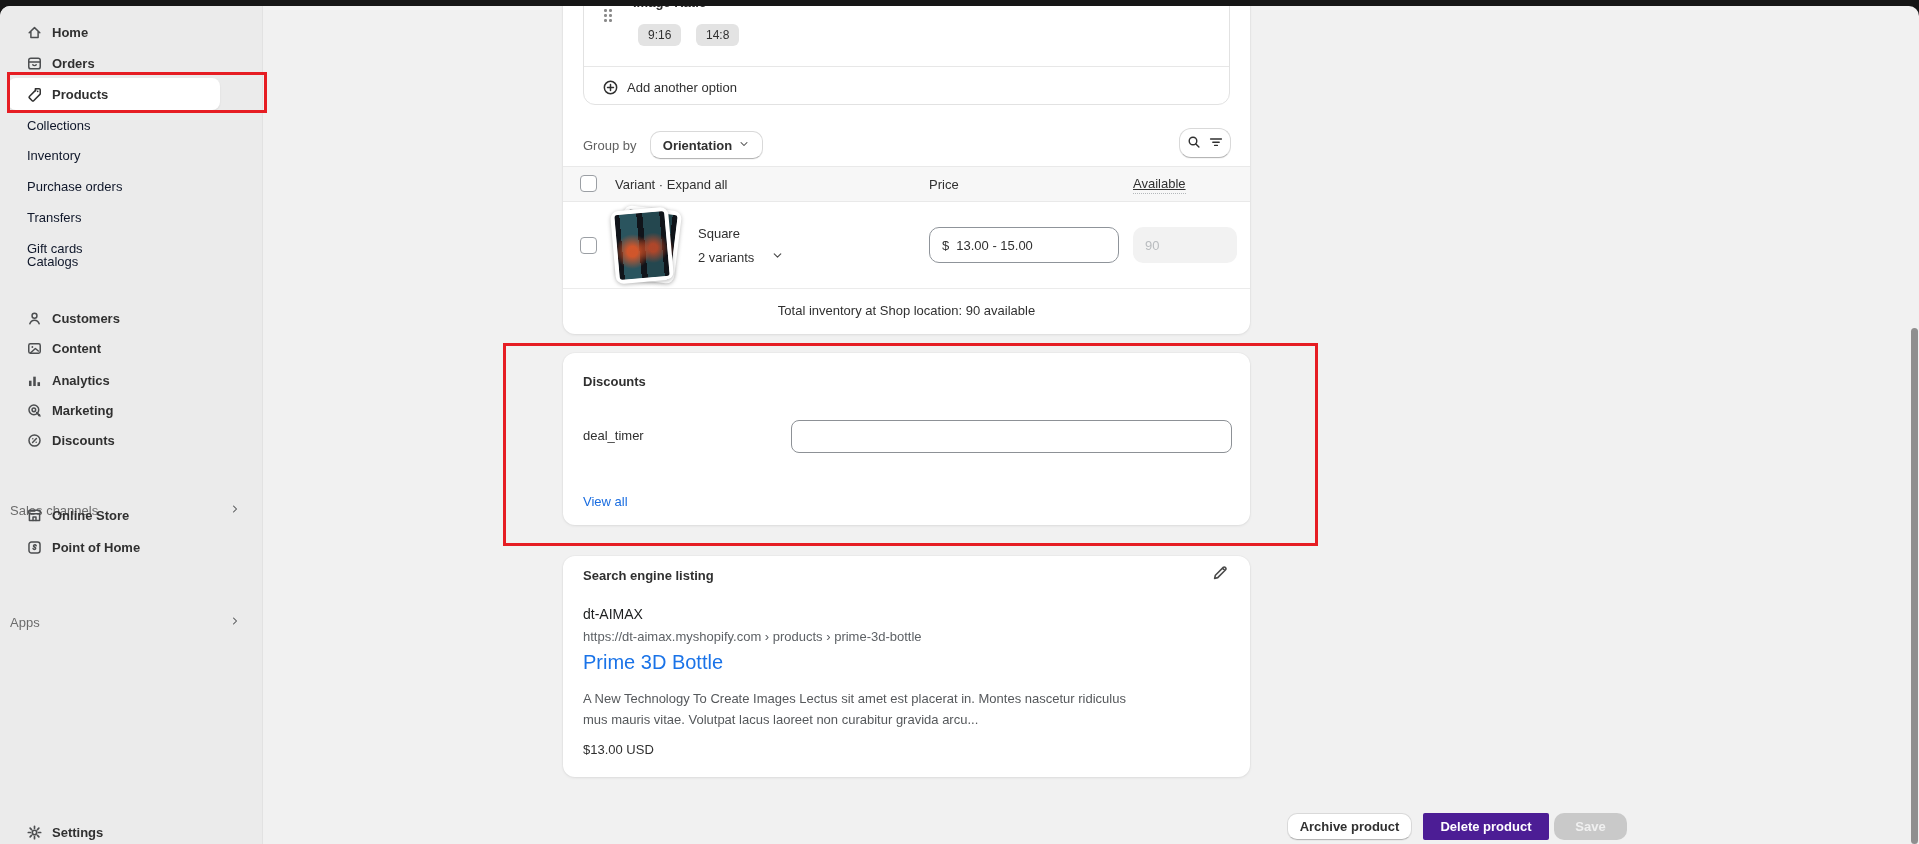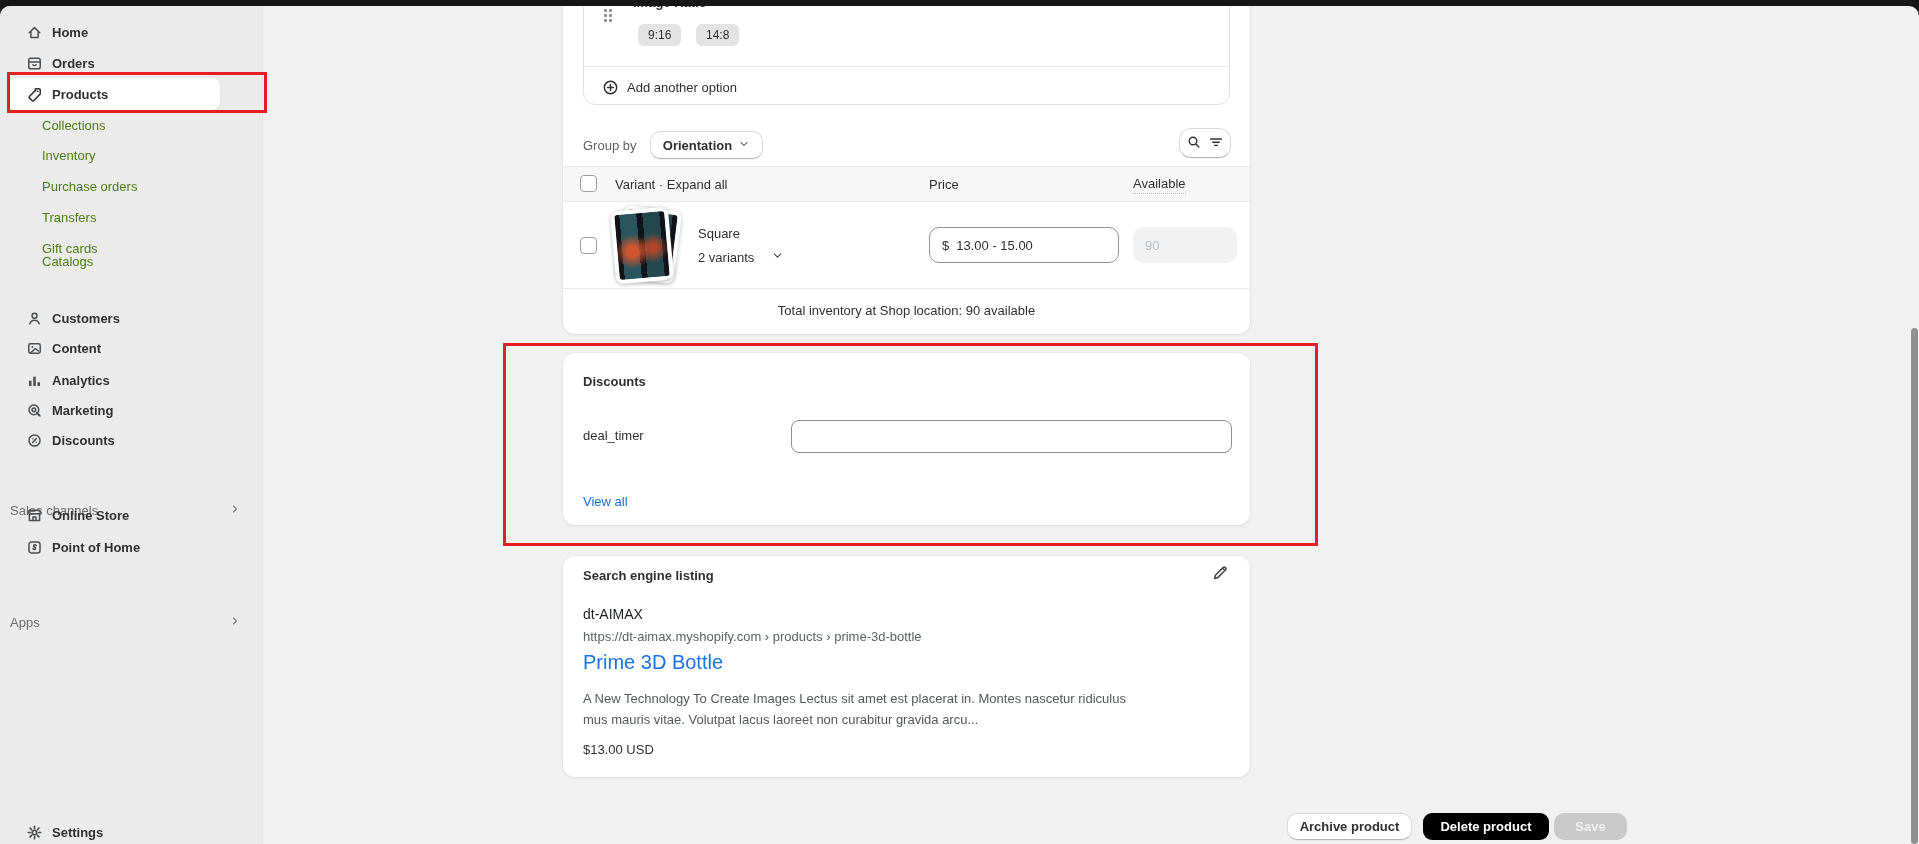--- a/index.html
+++ b/index.html
@@ -6,56 +6,56 @@
   html,body { width:1919px; height:844px; overflow:hidden; }
   body { background:#161616; font-family:"Liberation Sans","DejaVu Sans",sans-serif; position:relative; }
   .frame-bg { position:absolute; left:0; top:6px; width:1919px; height:838px; background:#f1f1f1; border-radius:10px 10px 0 0; z-index:1; }
   .topbar { position:absolute; left:0; top:0; width:1919px; height:6px; background:#161616; z-index:60; }
 
   
   .sidebar { position:absolute; left:0; top:6px; width:263px; height:838px; background:#ebebeb; border-right:1px solid #e2e2e2; border-top-left-radius:10px; z-index:2;padding-left:16px; }
   .srow { position:absolute; left:0; width:263px; height:26px; display:flex; align-items:center; cursor:pointer; }
   .sicon { width:17px; height:17px; margin-left:26px; display:flex; align-items:center; justify-content:center; flex:none; }
   .slabel { margin-left:9px; font-size:13px; font-weight:600; color:#303030; white-space:nowrap; }
-  .srow.sub .slabel { margin-left:42px; font-weight:500; color:#4d7c0f; }
+  .srow.sub .slabel { margin-left:27px; font-weight:500; color:#0f172a; }
   .shead { position:absolute; left:0; width:263px; height:22px; display:flex; align-items:center; justify-content:space-between; padding:0 22px 0 10px; cursor:pointer;margin-top:29px; }
   .shead .shlabel { font-size:13px; font-weight:500; color:#6b6b6b; }
   .pill { position:absolute; left:8px; top:72px; width:212px; height:32px; background:#ffffff; border-radius:8px; box-shadow:0 1px 2px rgba(0,0,0,.08); }
   svg.ic { stroke:#4c4e50; fill:none; stroke-width:1.4; stroke-linecap:round; stroke-linejoin:round; }
   svg.ic .fill { fill:#4c4e50; stroke:none; }
 
   
   .layer { position:absolute; left:0; top:0; width:1919px; height:844px; z-index:10; }
   .abs { position:absolute; }
   .card { position:absolute; background:#fff; border-radius:12px; box-shadow:0 1px 3px rgba(26,26,26,.08),0 0 0 1px rgba(0,0,0,.02); }
   .opt-card { position:absolute; background:#fff; border:1px solid #e2e2e2; border-radius:12px; }
   .txt13 { font-size:13px; color:#303030; }
   .bold { font-weight:700; }
   .badge { position:absolute; height:22px; padding:0 10px; background:#e3e3e3; border-radius:6px; font-size:12px; color:#303030; display:flex; align-items:center; cursor:pointer; }
   .divider { position:absolute; height:1px; background:#e7e7e7; }
   .handle { position:absolute; width:8px; height:14px; display:grid; grid-template-columns:2.5px 2.5px; grid-auto-rows:2.5px; gap:2.5px; }
   .handle i { background:#8a8a8a; border-radius:50%; }
   .btn-secondary { position:absolute; background:#fff; border:1px solid #d9d9d9; border-bottom-color:#b5b5b5; border-radius:10px; display:flex; align-items:center; justify-content:center; gap:6px; font-size:13px; font-weight:600; color:#303030; cursor:pointer; box-shadow:0 1px 0 rgba(0,0,0,.04); }
   .thead { position:absolute; background:#f7f7f7; border-top:1px solid #e9e9e9; border-bottom:1px solid #e9e9e9; }
   .cb { position:absolute; width:17px; height:17px; background:#fff; border:1.5px solid #9b9fa4; border-radius:4px; cursor:pointer; }
-  .dotted-u { border-bottom:1.5px dotted #b4b8bb; padding-bottom:2px; }
+  .dotted-u { border-bottom:1.5px dotted #b4b8bb; padding-bottom:2px;text-decoration:underline; }
   .field { position:absolute; background:#fff; border:1px solid #8f949a; border-radius:10px; display:flex; align-items:center; padding:0 12px; font-size:13px; color:#303030; }
   .field-disabled { position:absolute; background:#f2f2f2; border:none; border-radius:10px; padding:0 12px; font-size:13px; color:#b9bcbf; outline:none; }
   .link { color:#1a6de0; font-size:13px; cursor:pointer; }
   .redbox { position:absolute; border:3px solid #e61d23; z-index:40; pointer-events:none; }
   .thumb { position:absolute; width:86px; height:80px; cursor:pointer; }
   .photo { position:absolute; width:58px; height:73px; background:#fff; border-radius:8px; padding:4px; box-shadow:0 1px 4px rgba(0,0,0,.28); }
   .photo-img { width:100%; height:100%; border-radius:3px;
     background-image:
       radial-gradient(circle at 30% 58%, rgba(226,86,38,.9) 0 10%, rgba(226,86,38,0) 34%),
       radial-gradient(circle at 72% 55%, rgba(220,70,30,.75) 0 8%, rgba(220,70,30,0) 30%),
       linear-gradient(90deg, #10141a 0 10%, #2a545e 10% 44%, #10141a 44% 56%, #24474f 56% 90%, #10141a 90%),
       linear-gradient(#10141a,#10141a);
   }
-  .btn-danger { position:absolute; background:#000000; border:none; border-radius:9px; color:#fff; font-size:13px; font-weight:700; display:flex; align-items:center; justify-content:center; cursor:pointer; }
+  .btn-danger { position:absolute; background:#4c1d95; border:none; border-radius:2px; color:#fff; font-size:13px; font-weight:700; display:flex; align-items:center; justify-content:center; cursor:pointer; }
   .btn-disabled { position:absolute; background:#c9c9c9; border:none; border-radius:10px; color:#f0f0f0; font-size:13px; font-weight:700; display:flex; align-items:center; justify-content:center; }
   .scroll-thumb { position:absolute; left:1911px; top:328px; width:7px; height:516px; background:#8f8f8f; border-radius:4px; z-index:45; cursor:grab; }
   .seo-url { font-size:13px; color:#5d6165; }
   .seo-title-link { font-size:20px; color:#1a73e8; cursor:pointer; }
   .meta-input { position:absolute; background:#fff; border:1px solid #8d9196; border-radius:8px; padding:0 12px; font-size:13px; color:#303030; outline:none; }
 </style>
 </head>
 <body>
 
 <div class="frame-bg"></div>

